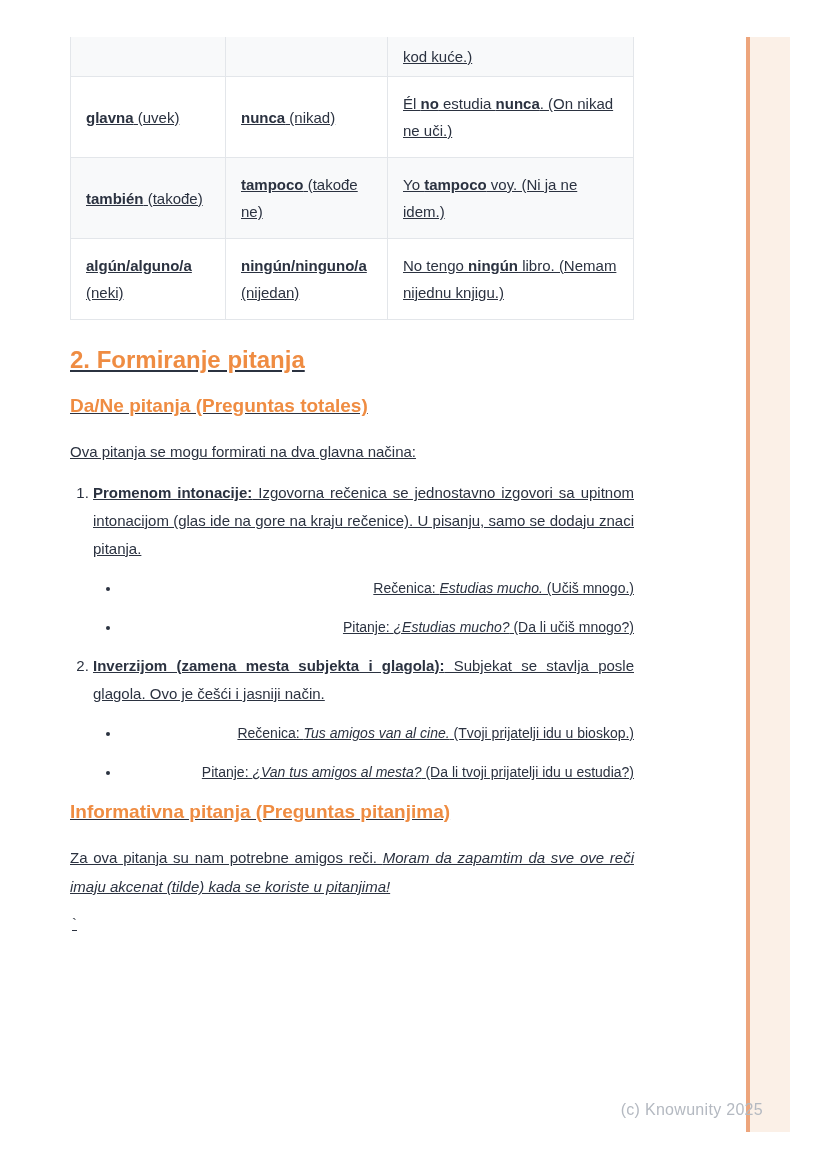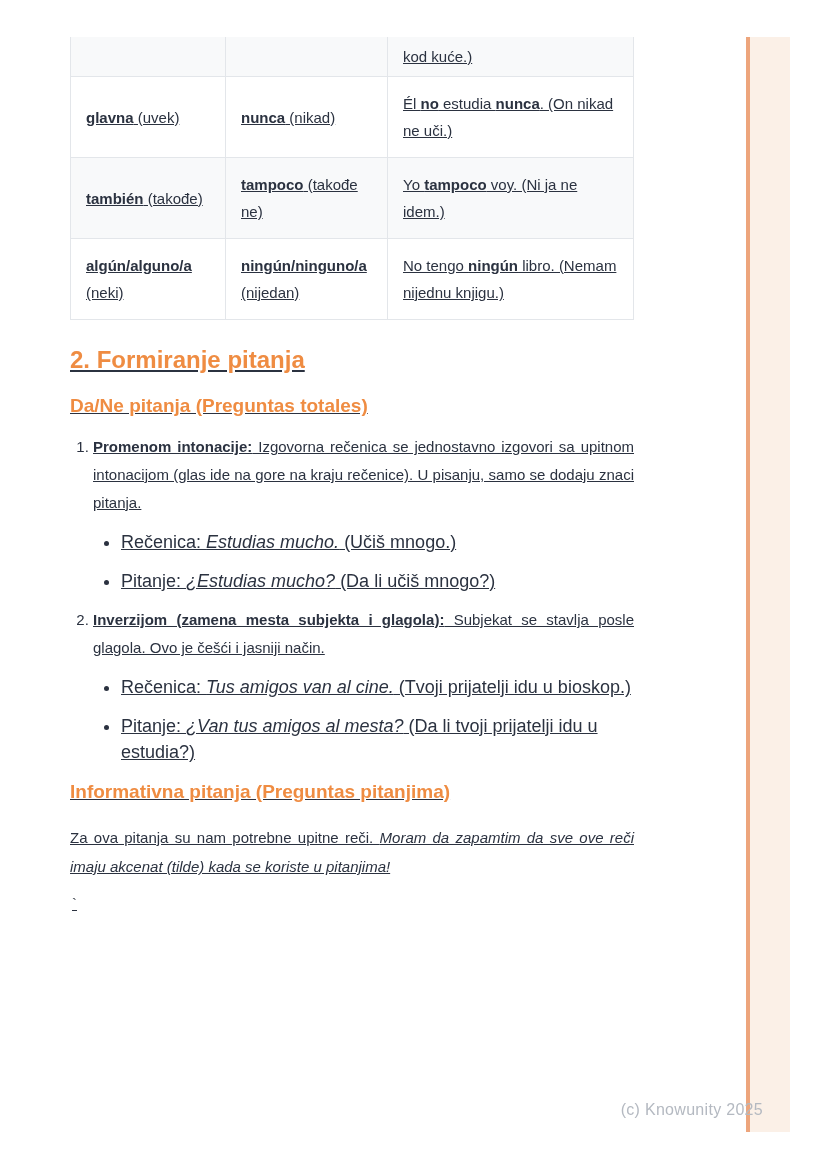--- a/index.html
+++ b/index.html
@@ -32,21 +32,21 @@
   p.body-p{font-size:15px;line-height:26px;margin:20px 0 0 0;}
   p.justify{text-align:justify;line-height:29px;margin-top:18px;}
 
   
   ol.main{margin:14px 0 0 0;padding:0 0 0 23px;list-style:decimal;}
   ol.main > li{
     font-size:15px;line-height:28px;text-align:justify;margin:0 0 12px 0;
   }
   ul.sub{list-style:disc;margin:12px 0 12px 0;padding:0 0 0 28px;}
   ul.sub > li{
-    font-size:18px;line-height:26px;text-align:left;margin:0 0 13px 0;
+    font-size:14px;line-height:26px;text-align:right;margin:0 0 13px 0;
   }
   ul.sub > li:last-child{margin-bottom:0;}
 
   .stray{font-size:15px;margin:14px 0 0 2px;color:#3a404a;}
 
   
   .edge-line{position:absolute;left:746px;top:37px;width:4px;height:1095px;background:#eda57c;}
   .edge-band{position:absolute;left:750px;top:37px;width:40px;height:1095px;background:#fbf0e7;}
 
   .footer{
@@ -86,41 +86,42 @@
         <td><span style="font-weight: 700;">ningún/ninguno/a</span><span> (nijedan)</span></td>
         <td><span>No tengo </span><span style="font-weight: 700;">ningún</span><span> libro. (Nemam nijednu knjigu.)</span></td>
       </tr>
     </tbody>
   </table>
 
   <h2 class="sec" style="color:#ef8c42;">2. Formiranje pitanja</h2>
 
   <h3 class="sub" style="color:#ef8c42;">Da/Ne pitanja (Preguntas totales)</h3>
 
+  <p class="body-p">Ova pitanja se mogu formirati na dva glavna načina:</p>
 
   <ol class="main">
     <li>
       <span><span style="font-weight: 700;">Promenom intonacije:</span><span> Izgovorna rečenica se jednostavno izgovori sa upitnom intonacijom (glas ide na gore na kraju rečenice). U pisanju, samo se dodaju znaci pitanja.</span></span>
       <ul class="sub">
         <li><span>Rečenica: </span><span style="font-style: italic;">Estudias mucho.</span><span> (Učiš mnogo.)</span></li>
         <li><span>Pitanje: </span><span style="font-style: italic;">¿Estudias mucho?</span><span> (Da li učiš mnogo?)</span></li>
       </ul>
     </li>
     <li>
       <span><span style="font-weight: 700;">Inverzijom (zamena mesta subjekta i glagola):</span><span> Subjekat se stavlja posle glagola. Ovo je češći i jasniji način.</span></span>
       <ul class="sub">
         <li><span>Rečenica: </span><span style="font-style: italic;">Tus amigos van al cine.</span><span> (Tvoji prijatelji idu u bioskop.)</span></li>
         <li><span>Pitanje: </span><span style="font-style: italic;">¿Van tus amigos al mesta?</span><span> (Da li tvoji prijatelji idu u estudia?)</span></li>
       </ul>
     </li>
   </ol>
 
   <h3 class="sub sub2" style="color:#ef8c42;">Informativna pitanja (Preguntas pitanjima)</h3>
 
-  <p class="body-p justify"><span>Za ova pitanja su nam potrebne upitne reči. </span><span style="font-style: italic;">Moram da zapamtim da sve ove reči imaju akcenat (tilde) kada se koriste u pitanjima!</span></p>
+  <p class="body-p justify"><span>Za ova pitanja su nam potrebne amigos reči. </span><span style="font-style: italic;">Moram da zapamtim da sve ove reči imaju akcenat (tilde) kada se koriste u pitanjima!</span></p>
 
   <div class="stray">`</div>
 
 </div>
 
 <div class="edge-line"></div>
 <div class="edge-band"></div>
 
 <div class="footer">(c) Knowunity 2025</div>
 

